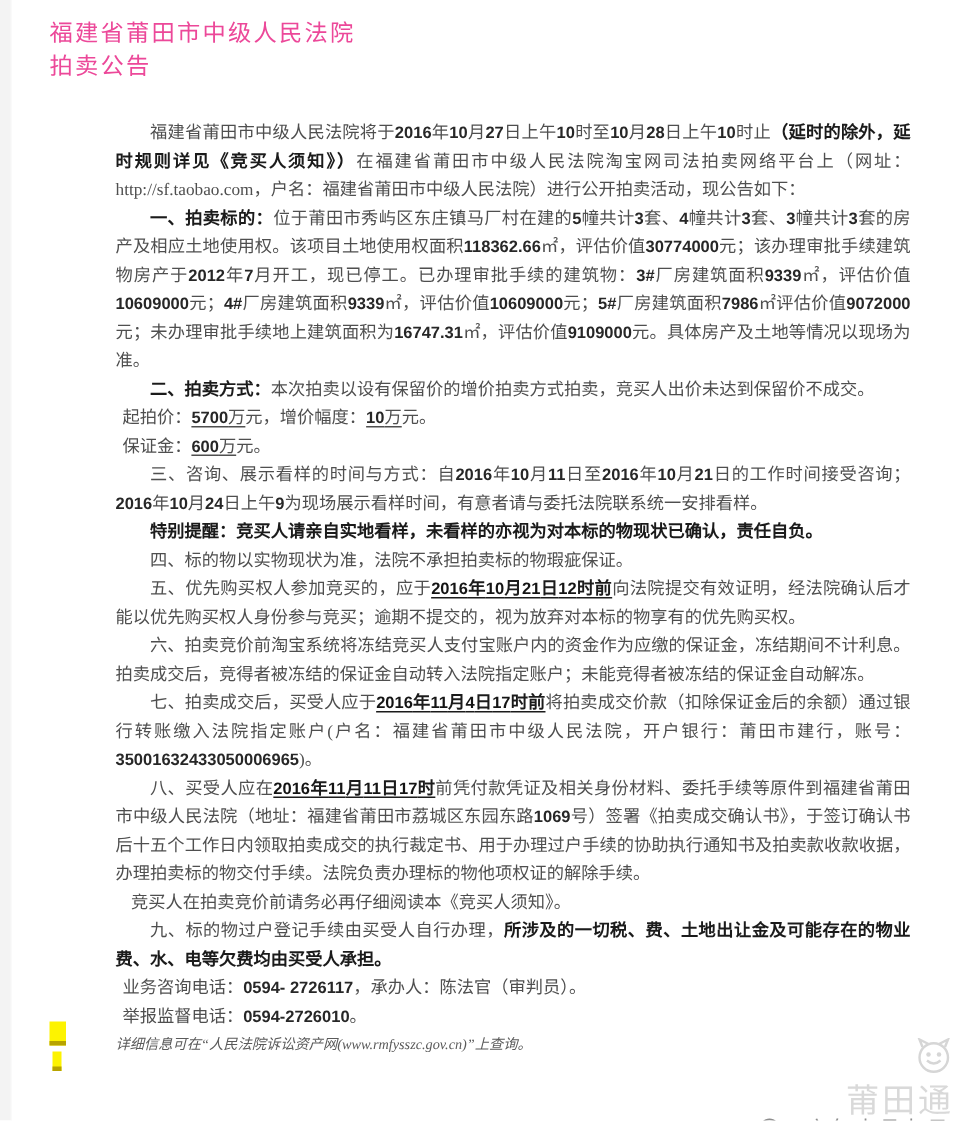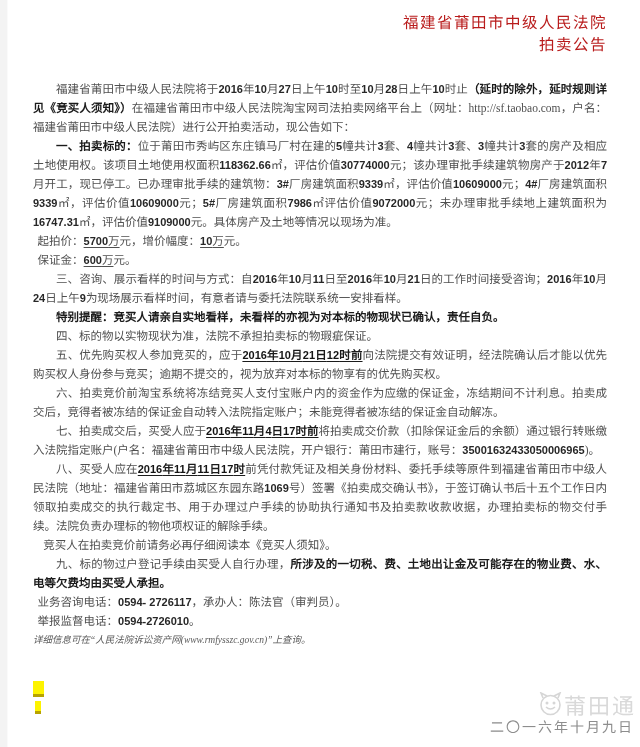--- a/index.html
+++ b/index.html
@@ -3,50 +3,51 @@
 <meta charset="utf-8">
 <style>
   html,body{margin:0;padding:0;}
   body{
     width:640px;height:747px;position:relative;overflow:hidden;
     background:#ffffff;
     font-family:"Liberation Serif","DejaVu Serif",serif;
   }
   .edge-left{position:absolute;left:0;top:0;width:7px;height:747px;background:#f3f3f3;border-right:1px solid #fafafa;}
   .doc{position:absolute;left:0;top:0;width:640px;padding:12px 33px 0 33px;box-sizing:border-box;}
-  .title{ text-align:right;font-size:15.5px;line-height:22px;color:#b91c1c;letter-spacing:1.5px;}
-  .body-text{margin-top:24px;}
+  .title{ text-align:left;font-size:15.5px;line-height:22px;color:#ec4899;letter-spacing:1.5px;}
+  .body-text{margin-top:24px;margin-left:44px;}
   p.para{margin:0;font-size:11.5px;line-height:19px;color:#4f4f4f;text-align:justify;text-indent:2em;}
   p.ind-small{text-indent:0.4em;}
   p.ind-mid{text-indent:0.9em;}
   p.ind-none{text-indent:0;}
   p.sz-small{font-size:9.5px;color:#5a5a5a;font-style:italic;}
   span.b{font-weight:bold;color:#1b1b1b;}
   span.u{text-decoration:underline;text-underline-offset:2px;}
   .num{font-family:"Liberation Sans","DejaVu Sans",sans-serif;font-weight:600;color:#272727;font-size:11px;}
   span.b .num{color:#141414;}
   .hl{position:absolute;}
   .hl1{left:33px;top:681px;width:11px;height:13px;border-bottom:3px solid #b7a300;}
   .hl2{left:35px;top:701px;width:6px;height:10px;border-bottom:3px solid #b7a300;}
   .wm{position:absolute;right:4px;top:692px;text-align:right;}
-  .wm-row{display:flex;align-items:center;justify-content:flex-end;}
+  .wm-row{display:flex;justify-content:flex-end;flex-direction:column;}
   .wm-text{font-size:22px;color:#d9d9d9;letter-spacing:2px;line-height:24px;}
   .wm-date{font-size:14px;color:#8d8d8d;letter-spacing:2px;margin-top:-5px;padding-right:2px;}
 </style>
 </head>
 <body>
 
 <div class="edge-left"></div>
 
 <div class="doc">
   <div class="title">福建省莆田市中级人民法院</div>
   <div class="title">拍卖公告</div>
   <div class="body-text" id="body-text">
       <p class="para "><span>福建省莆田市中级人民法院将于<span class="num">2016</span>年<span class="num">10</span>月<span class="num">27</span>日上午<span class="num">10</span>时至<span class="num">10</span>月<span class="num">28</span>日上午<span class="num">10</span>时止</span><span class="b">（延时的除外，延时规则详见《竞买人须知》）</span><span>在福建省莆田市中级人民法院淘宝网司法拍卖网络平台上（网址：http://sf.taobao.com，户名：福建省莆田市中级人民法院）进行公开拍卖活动，现公告如下：</span></p>
       <p class="para "><span class="b">一、拍卖标的：</span><span>位于莆田市秀屿区东庄镇马厂村在建的<span class="num">5</span>幢共计<span class="num">3</span>套、<span class="num">4</span>幢共计<span class="num">3</span>套、<span class="num">3</span>幢共计<span class="num">3</span>套的房产及相应土地使用权。该项目土地使用权面积<span class="num">118362.66</span>㎡，评估价值<span class="num">30774000</span>元；该办理审批手续建筑物房产于<span class="num">2012</span>年<span class="num">7</span>月开工，现已停工。已办理审批手续的建筑物：<span class="num">3#</span>厂房建筑面积<span class="num">9339</span>㎡，评估价值<span class="num">10609000</span>元；<span class="num">4#</span>厂房建筑面积<span class="num">9339</span>㎡，评估价值<span class="num">10609000</span>元；<span class="num">5#</span>厂房建筑面积<span class="num">7986</span>㎡评估价值<span class="num">9072000</span>元；未办理审批手续地上建筑面积为<span class="num">16747.31</span>㎡，评估价值<span class="num">9109000</span>元。具体房产及土地等情况以现场为准。</span></p>
+      <p class="para "><span class="b">二、拍卖方式：</span><span>本次拍卖以设有保留价的增价拍卖方式拍卖，竞买人出价未达到保留价不成交。</span></p>
       <p class="para ind-small"><span>起拍价：</span><span class="u"><span class="num">5700</span>万</span><span>元，增价幅度：</span><span class="u"><span class="num">10</span>万</span><span>元。</span></p>
       <p class="para ind-small"><span>保证金：</span><span class="u"><span class="num">600</span>万</span><span>元。</span></p>
       <p class="para "><span>三、咨询、展示看样的时间与方式：自<span class="num">2016</span>年<span class="num">10</span>月<span class="num">11</span>日至<span class="num">2016</span>年<span class="num">10</span>月<span class="num">21</span>日的工作时间接受咨询；<span class="num">2016</span>年<span class="num">10</span>月<span class="num">24</span>日上午<span class="num">9</span>为现场展示看样时间，有意者请与委托法院联系统一安排看样。</span></p>
       <p class="para "><span class="b">特别提醒：竞买人请亲自实地看样，未看样的亦视为对本标的物现状已确认，责任自负。</span></p>
       <p class="para "><span>四、标的物以实物现状为准，法院不承担拍卖标的物瑕疵保证。</span></p>
       <p class="para "><span>五、优先购买权人参加竞买的，应于</span><span class="b u"><span class="num">2016</span>年<span class="num">10</span>月<span class="num">21</span>日<span class="num">12</span>时前</span><span>向法院提交有效证明，经法院确认后才能以优先购买权人身份参与竞买；逾期不提交的，视为放弃对本标的物享有的优先购买权。</span></p>
       <p class="para "><span>六、拍卖竞价前淘宝系统将冻结竞买人支付宝账户内的资金作为应缴的保证金，冻结期间不计利息。拍卖成交后，竞得者被冻结的保证金自动转入法院指定账户；未能竞得者被冻结的保证金自动解冻。</span></p>
       <p class="para "><span>七、拍卖成交后，买受人应于</span><span class="b u"><span class="num">2016</span>年<span class="num">11</span>月<span class="num">4</span>日<span class="num">17</span>时前</span><span>将拍卖成交价款（扣除保证金后的余额）通过银行转账缴入法院指定账户(户名：福建省莆田市中级人民法院，开户银行：莆田市建行，账号：<span class="num">35001632433050006965</span>)。</span></p>
       <p class="para "><span>八、买受人应在</span><span class="b u"><span class="num">2016</span>年<span class="num">11</span>月<span class="num">11</span>日<span class="num">17</span>时</span><span>前凭付款凭证及相关身份材料、委托手续等原件到福建省莆田市中级人民法院（地址：福建省莆田市荔城区东园东路<span class="num">1069</span>号）签署《拍卖成交确认书》，于签订确认书后十五个工作日内领取拍卖成交的执行裁定书、用于办理过户手续的协助执行通知书及拍卖款收款收据，办理拍卖标的物交付手续。法院负责办理标的物他项权证的解除手续。</span></p>
       <p class="para ind-mid"><span>竞买人在拍卖竞价前请务必再仔细阅读本《竞买人须知》。</span></p>

